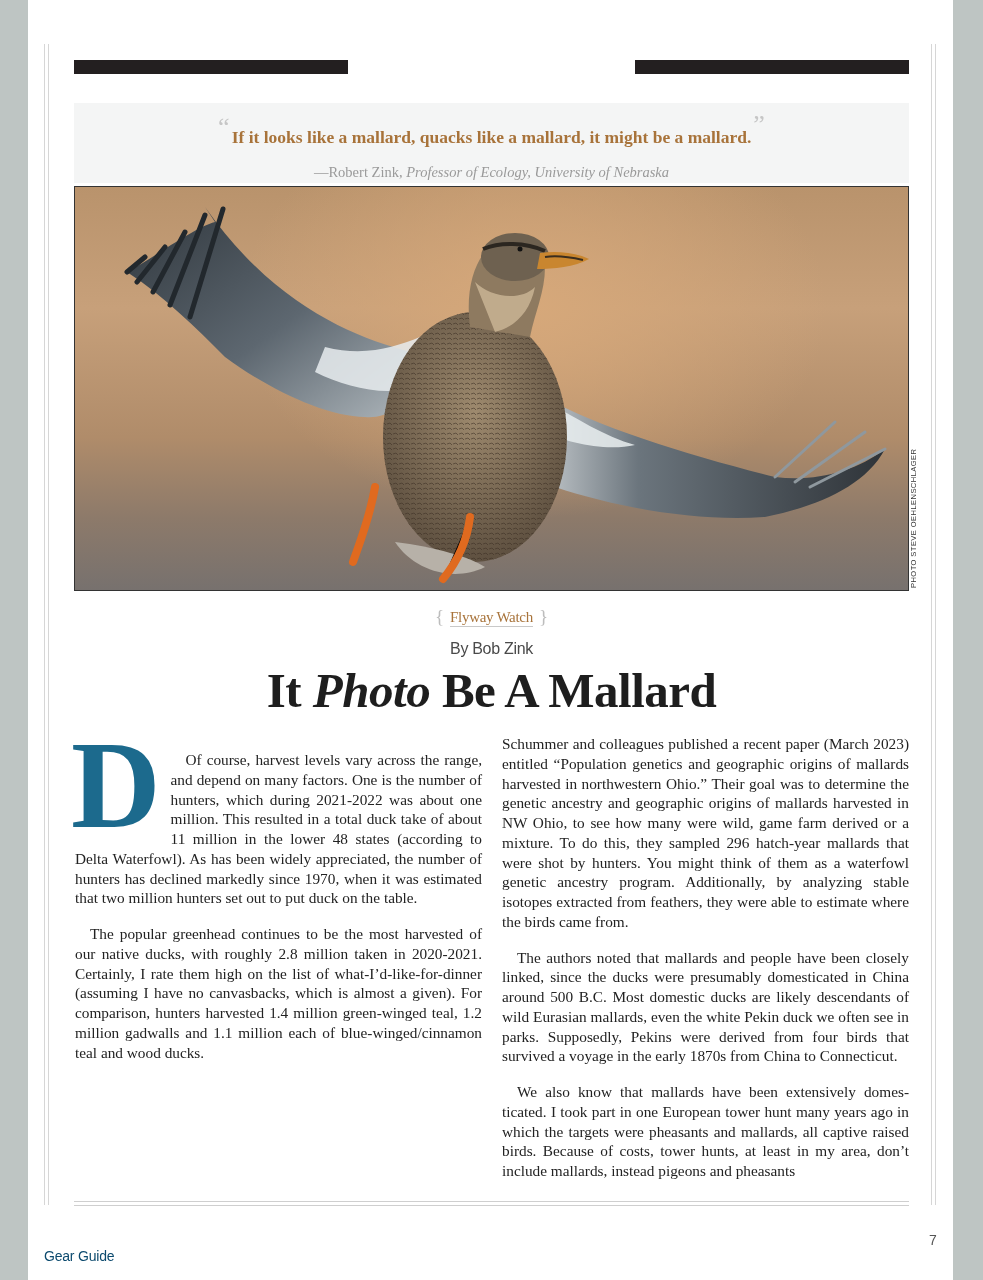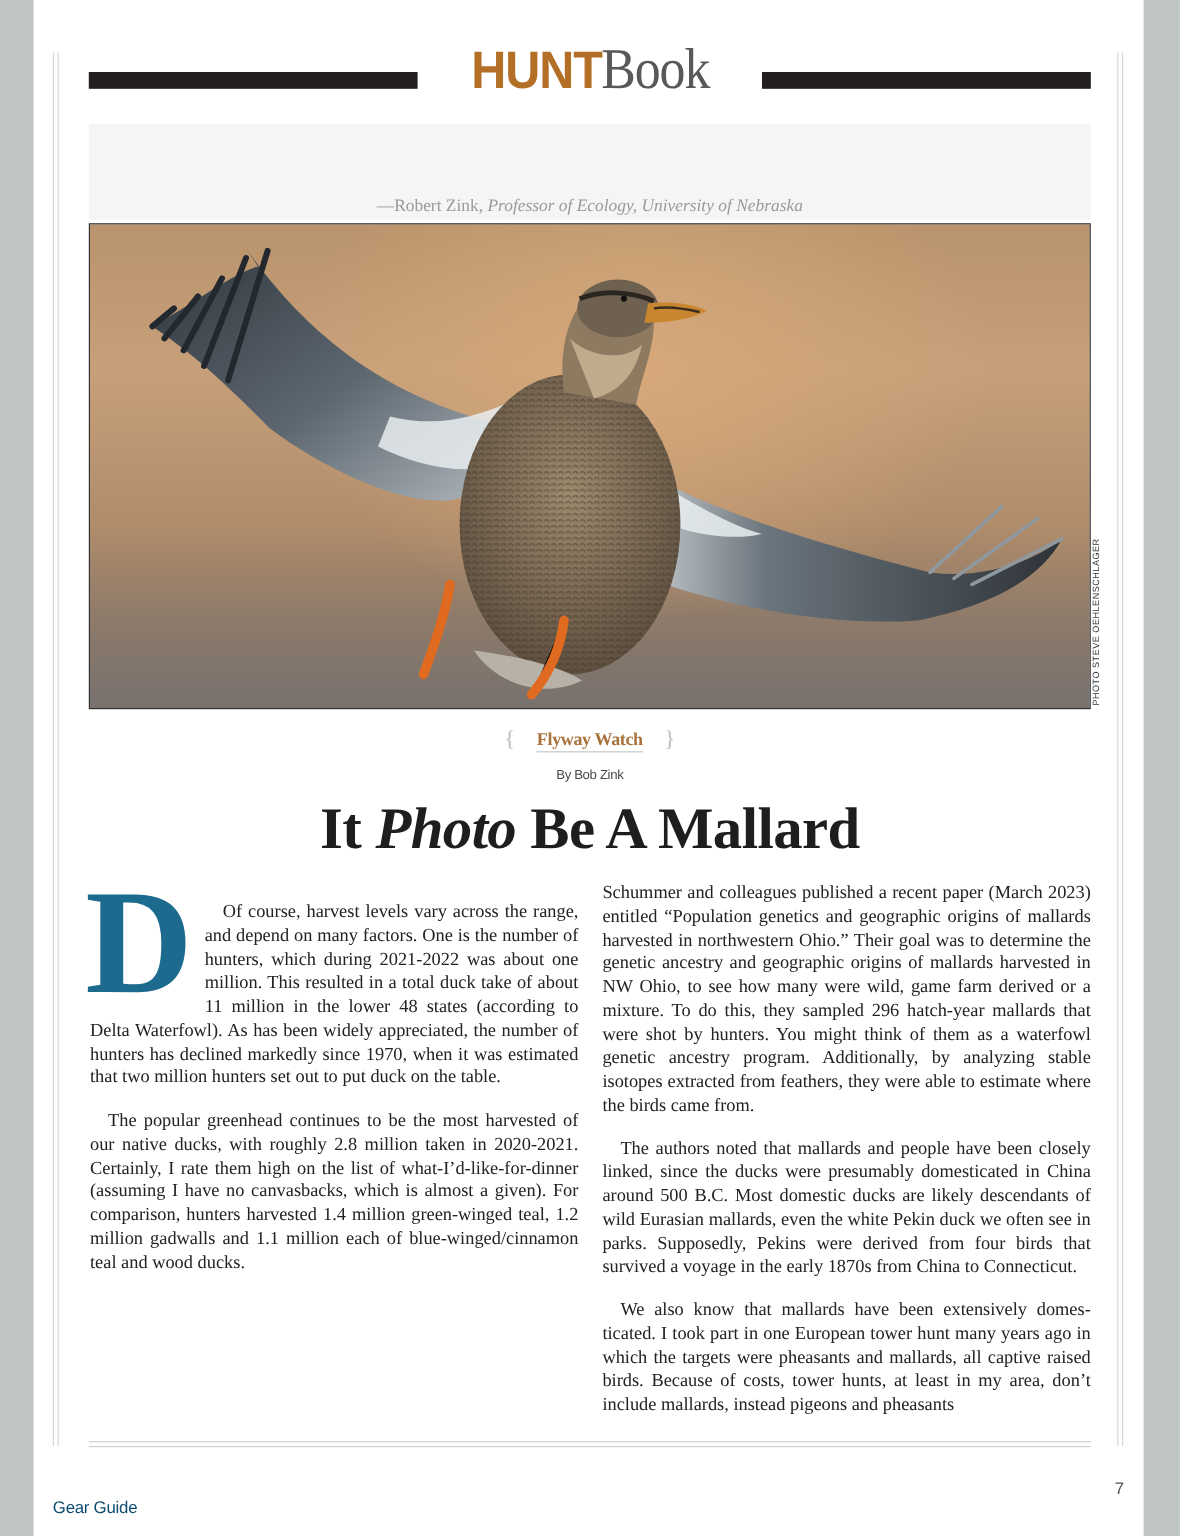--- a/index.html
+++ b/index.html
@@ -38,23 +38,23 @@
                linear-gradient(180deg, #b9936c 0%, #c7a07a 30%, #b08c6a 62%, #8d7a6a 82%, #77716e 100%);
              overflow: hidden; }
     .photo svg { position: absolute; left: 0; top: 0; }
     .credit { position: absolute; left: 909px; top: 450px; width: 14px; height: 140px; }
     .credit span { position: absolute; left: 0; top: 138px; transform-origin: 0 0; transform: rotate(-90deg);
                    font-family: "Liberation Sans", "DejaVu Sans", sans-serif; font-size: 7.6px; letter-spacing: 0.4px; color: #333; white-space: nowrap; font-variant: small-caps; text-transform: uppercase; }
 
     
     .kicker { position: absolute; left: 0; width: 983px; top: 606px; text-align: center; }
     .kicker .brace { font-size: 19px; color: #bdbdbd; vertical-align: middle; }
-    .kicker .name { font-size: 15px; font-weight: bold; color: #a8733a; border-bottom: 1px solid #c9c9c9; padding-bottom: 1px; letter-spacing: -0.3px; margin: 0 18px; vertical-align: middle; }
+    .kicker .name { font-size: 15px; font-weight: normal; color: #a8733a; border-bottom: 1px solid #c9c9c9; padding-bottom: 1px; letter-spacing: -0.3px; margin: 0 6px; vertical-align: middle; }
     .byline { position: absolute; left: 0; width: 983px; top: 640px; text-align: center;
-              font-family: "Liberation Sans", "DejaVu Sans", sans-serif; font-size: 11px; color: #4a4a4a; letter-spacing: -0.3px; }
+              font-family: "Liberation Sans", "DejaVu Sans", sans-serif; font-size: 16px; color: #4a4a4a; letter-spacing: -0.3px; }
     .headline { position: absolute; left: 0; width: 983px; top: 662px; text-align: center;
                 font-size: 49px; font-weight: bold; color: #1e1e1e; letter-spacing: -0.5px; }
     .headline em { font-style: italic; }
 
     
     .col { position: absolute; top: 734px; width: 407px; font-size: 15.3px; line-height: 19.75px; text-align: justify; color: #222; hyphens: manual; }
     .col.left { left: 75px; }
     .col.right { left: 502px; }
     .col p { text-indent: 15px; margin: 0; }
     .col p.first { text-indent: 0; }
@@ -69,27 +69,27 @@
   </style>
 </head>
 <body>
 
 <div class="page"></div>
 <div class="vrule left"></div>
 <div class="vrule right"></div>
 
 <div class="header">
   <div class="bar l"></div>
-  <div class="logo">
-    <span class="hunt">HUNT</span><span class="book">Book</span>
-  </div>
   <div class="bar r"></div>
 </div>
 
 <div class="quote-box">
+  <div class="quote-line">
+    <span class="quote-mark open">“</span><span>If it looks like a mallard, quacks like a mallard, it might be a mallard.</span><span class="quote-mark close">”</span>
+  </div>
   <div class="attrib">
     <span>—Robert Zink, </span><span class="role">Professor of Ecology, University of Nebraska</span>
   </div>
 </div>
 
 <div class="photo" title="Female mallard in flight with wings spread">
   <svg width="833" height="403" viewBox="0 0 833 403">
     <defs>
       <linearGradient id="wingG" x1="0" y1="0" x2="1" y2="1">
         <stop offset="0" stop-color="#2f363c"></stop>

